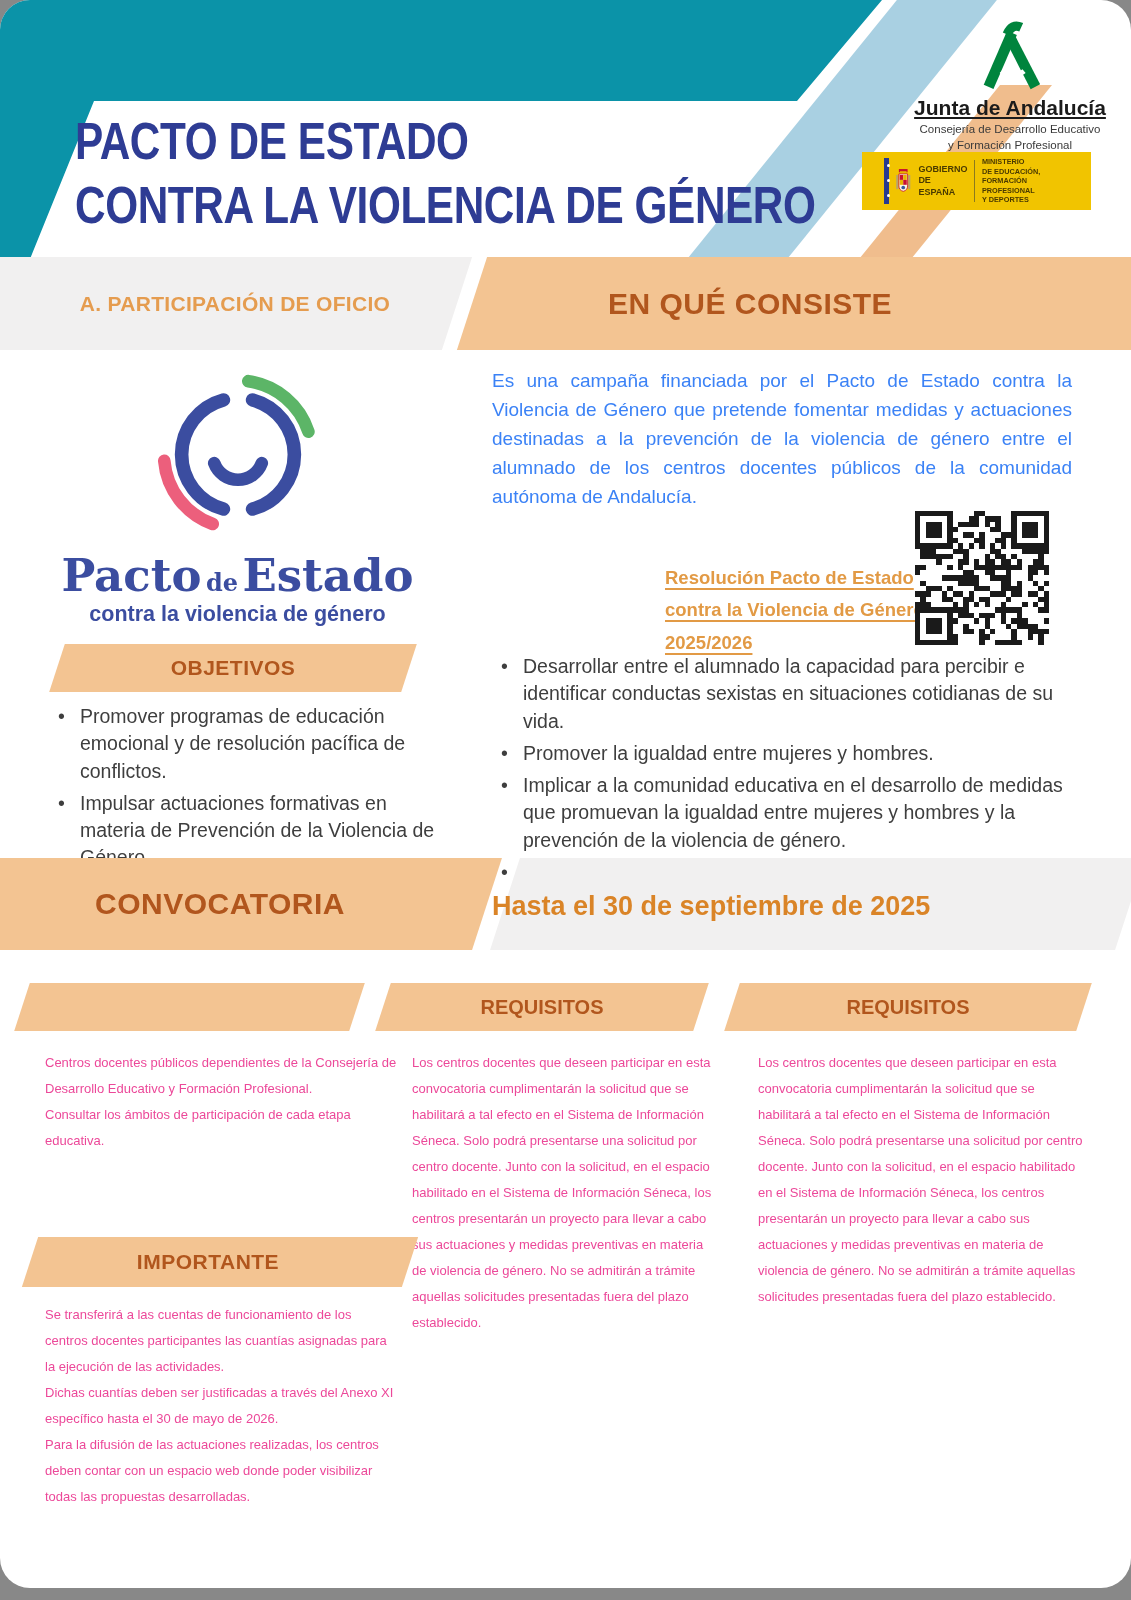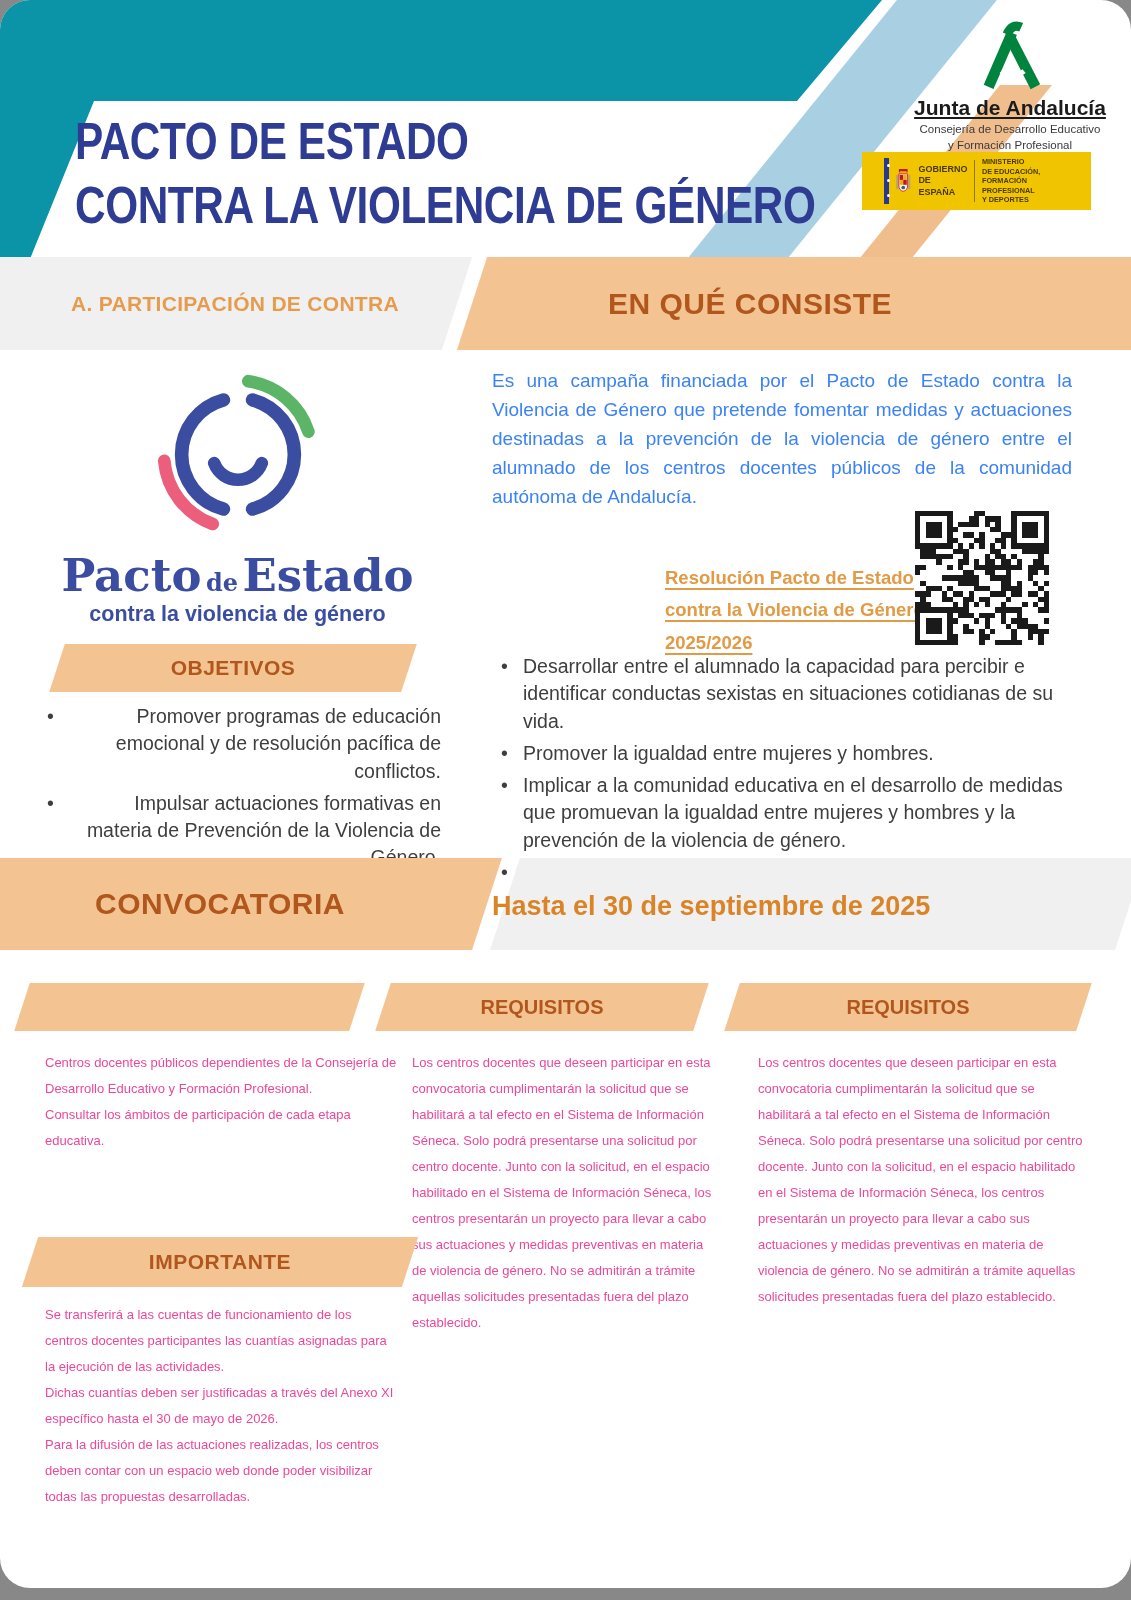--- a/index.html
+++ b/index.html
@@ -115,21 +115,21 @@
     <div class="gob-text preline">GOBIERNO
 DE ESPAÑA</div>
     <div class="min-divider"></div>
     <div class="min-text">MINISTERIO
 DE EDUCACIÓN, FORMACIÓN PROFESIONAL
 Y DEPORTES</div>
   </div>
 
   <div class="bar gray" style="left:-40px; top:257px; width:497px; height:93px;"></div>
   <div class="bar peach" style="left:472px; top:257px; width:740px; height:93px;"></div>
-  <div class="bar-label lbl-lightorange" style="left:60px; top:262px; width:350px; height:84px; font-size:21px; line-height:1.5; letter-spacing:.3px;">A. PARTICIPACIÓN DE CONTRA</div>
+  <div class="bar-label lbl-lightorange" style="left:60px; top:262px; width:350px; height:84px; font-size:21px; line-height:1.5; letter-spacing:.3px;">A. PARTICIPACIÓN DE OFICIO</div>
   <div class="bar-label lbl-rust" style="left:510px; top:262px; width:480px; height:84px; font-size:30px; letter-spacing:.5px;">EN QUÉ CONSISTE</div>
 
   <div class="abs" style="left:55px; top:362px; width:365px; text-align:center;">
     <svg width="200" height="185" viewBox="0 0 200 190" style="display:block; margin:0 auto;">
       <path d="M115,151 A58,58 0 0 0 115,39" stroke="#3b4da0" stroke-width="14" fill="none" stroke-linecap="round"></path>
       <path d="M85,39 A58,58 0 0 0 85,151" stroke="#3b4da0" stroke-width="14" fill="none" stroke-linecap="round"></path>
       <path d="M75.6,103.9 A26,26 0 0 0 124.4,103.9" stroke="#3b4da0" stroke-width="13" fill="none" stroke-linecap="round"></path>
       <path d="M172.3,71.5 A76,76 0 0 0 110.6,19.7" stroke="#5cb567" stroke-width="13" fill="none" stroke-linecap="round"></path>
       <path d="M24.3,101.6 A76,76 0 0 0 74,166.4" stroke="#ec5f7c" stroke-width="13" fill="none" stroke-linecap="round"></path>
     </svg>
@@ -468,21 +468,21 @@
   <ul class="abs blist" style="left:495px; top:653px; width:600px;">
 
   <li><span>Desarrollar entre el alumnado la capacidad para percibir e identificar conductas sexistas en situaciones cotidianas de su vida.</span></li>
       <li><span>Promover la igualdad entre mujeres y hombres.</span></li>
       <li><span>Implicar a la comunidad educativa en el desarrollo de medidas que promuevan la igualdad entre mujeres y hombres y la prevención de la violencia de género.</span></li>
       <li><span>Favorecer la creación de recursos didácticos.</span></li>
     </ul>
 
   <div class="bar peach" style="left:57px; top:644px; width:352px; height:48px;"></div>
   <div class="bar-label lbl-rust" style="left:57px; top:644px; width:352px; height:48px; font-size:21px; letter-spacing:.5px;text-align:right;">OBJETIVOS</div>
-  <ul class="abs blist" style="left:41px; top:703px; width:400px;text-align:right;">
+  <ul class="abs blist" style="left:52px; top:703px; width:400px;">
 
   <li><span>Promover programas de educación emocional y de resolución pacífica de conflictos.</span></li>
       <li><span>Impulsar actuaciones formativas en materia de Prevención de la Violencia de Género.</span></li>
     </ul>
 
   <div class="bar gray" style="left:505px; top:858px; width:625px; height:92px;"></div>
   <div class="bar peach" style="left:-40px; top:858px; width:527px; height:92px;"></div>
   <div class="bar-label lbl-rust" style="left:75px; top:858px; width:290px; height:92px; font-size:30px; letter-spacing:.5px;">CONVOCATORIA</div>
   <div class="abs deadline" style="left:492px; top:891px;">Hasta el 30 de septiembre de 2025</div>
 
@@ -491,20 +491,20 @@
   <div class="bar peach" style="left:732px; top:983px; width:352px; height:48px;"></div>
   <div class="bar-label lbl-rust" style="left:383px; top:983px; width:318px; height:48px; font-size:20px;">REQUISITOS</div>
   <div class="bar-label lbl-rust" style="left:732px; top:983px; width:352px; height:48px; font-size:20px;">REQUISITOS</div>
 
   <div class="abs colbody" style="left:45px; top:1050px; width:352px;">Centros docentes públicos dependientes de la Consejería de Desarrollo Educativo y Formación Profesional.
 Consultar los ámbitos de participación de cada etapa educativa.</div>
   <div class="abs colbody" style="left:412px; top:1050px; width:302px;">Los centros docentes que deseen participar en esta convocatoria cumplimentarán la solicitud que se habilitará a tal efecto en el Sistema de Información Séneca. Solo podrá presentarse una solicitud por centro docente. Junto con la solicitud, en el espacio habilitado en el Sistema de Información Séneca, los centros presentarán un proyecto para llevar a cabo sus actuaciones y medidas preventivas en materia de violencia de género. No se admitirán a trámite aquellas solicitudes presentadas fuera del plazo establecido.</div>
   <div class="abs colbody" style="left:758px; top:1050px; width:330px;">Los centros docentes que deseen participar en esta convocatoria cumplimentarán la solicitud que se habilitará a tal efecto en el Sistema de Información Séneca. Solo podrá presentarse una solicitud por centro docente. Junto con la solicitud, en el espacio habilitado en el Sistema de Información Séneca, los centros presentarán un proyecto para llevar a cabo sus actuaciones y medidas preventivas en materia de violencia de género. No se admitirán a trámite aquellas solicitudes presentadas fuera del plazo establecido.</div>
 
   <div class="bar peach" style="left:30px; top:1237px; width:380px; height:50px;"></div>
-  <div class="bar-label lbl-rust" style="left:30px; top:1237px; width:380px; height:50px; font-size:21px; letter-spacing:.5px;">IMPORTANTE</div>
+  <div class="bar-label lbl-rust" style="left:18px; top:1237px; width:380px; height:50px; font-size:21px; letter-spacing:.5px;">IMPORTANTE</div>
   <div class="abs colbody" style="left:45px; top:1302px; width:352px;">Se transferirá a las cuentas de funcionamiento de los centros docentes participantes las cuantías asignadas para la ejecución de las actividades.
 Dichas cuantías deben ser justificadas a través del Anexo XI específico hasta el 30 de mayo de 2026.
 Para la difusión de las actuaciones realizadas, los centros deben contar con un espacio web donde poder visibilizar todas las propuestas desarrolladas.</div>
 
   <div class="bar teal" style="left:188px; top:1591px; width:400px; height:10px;"></div>
 
 </div>
 
 </body></html>

